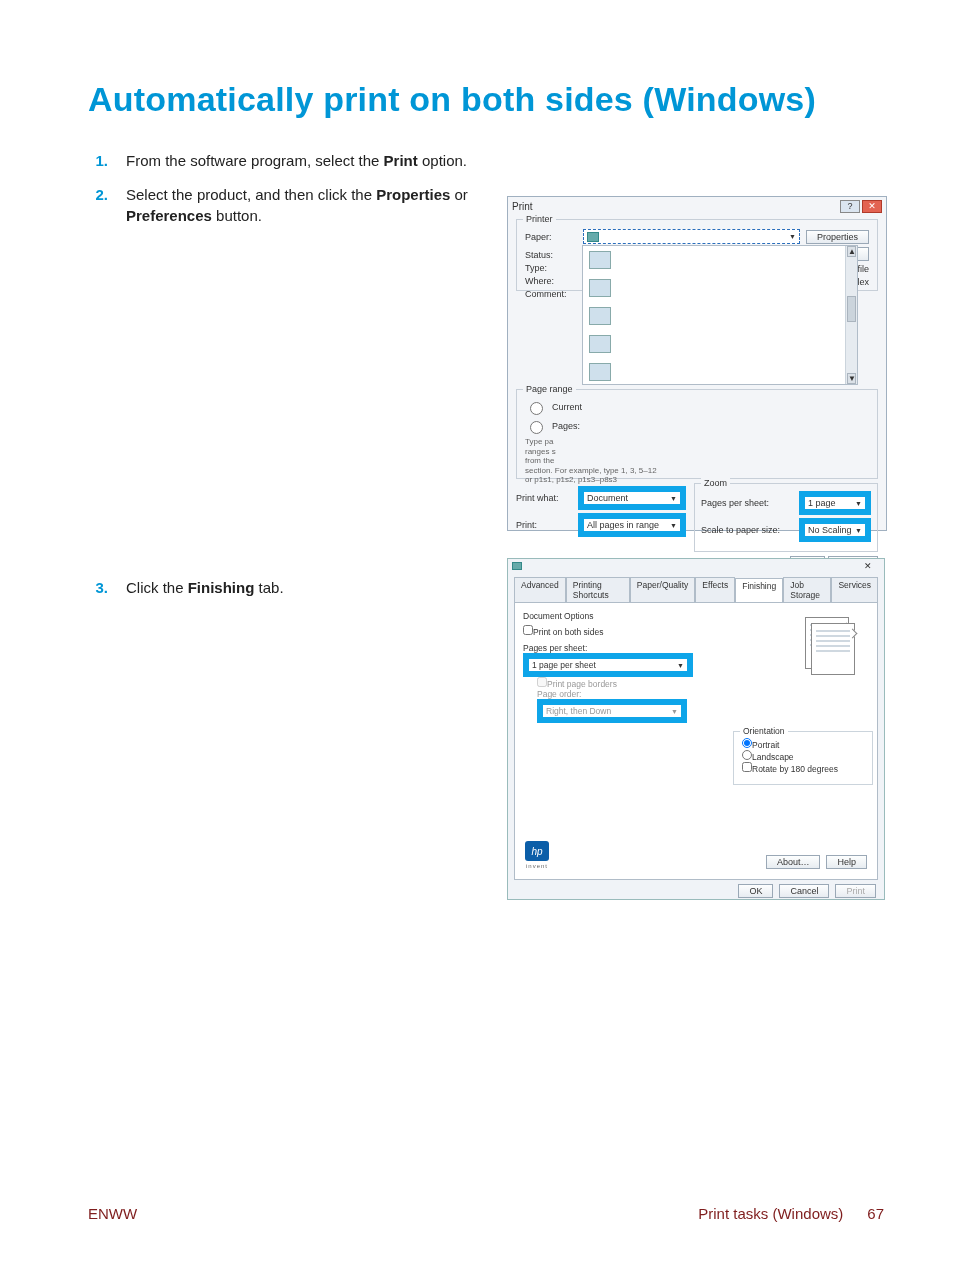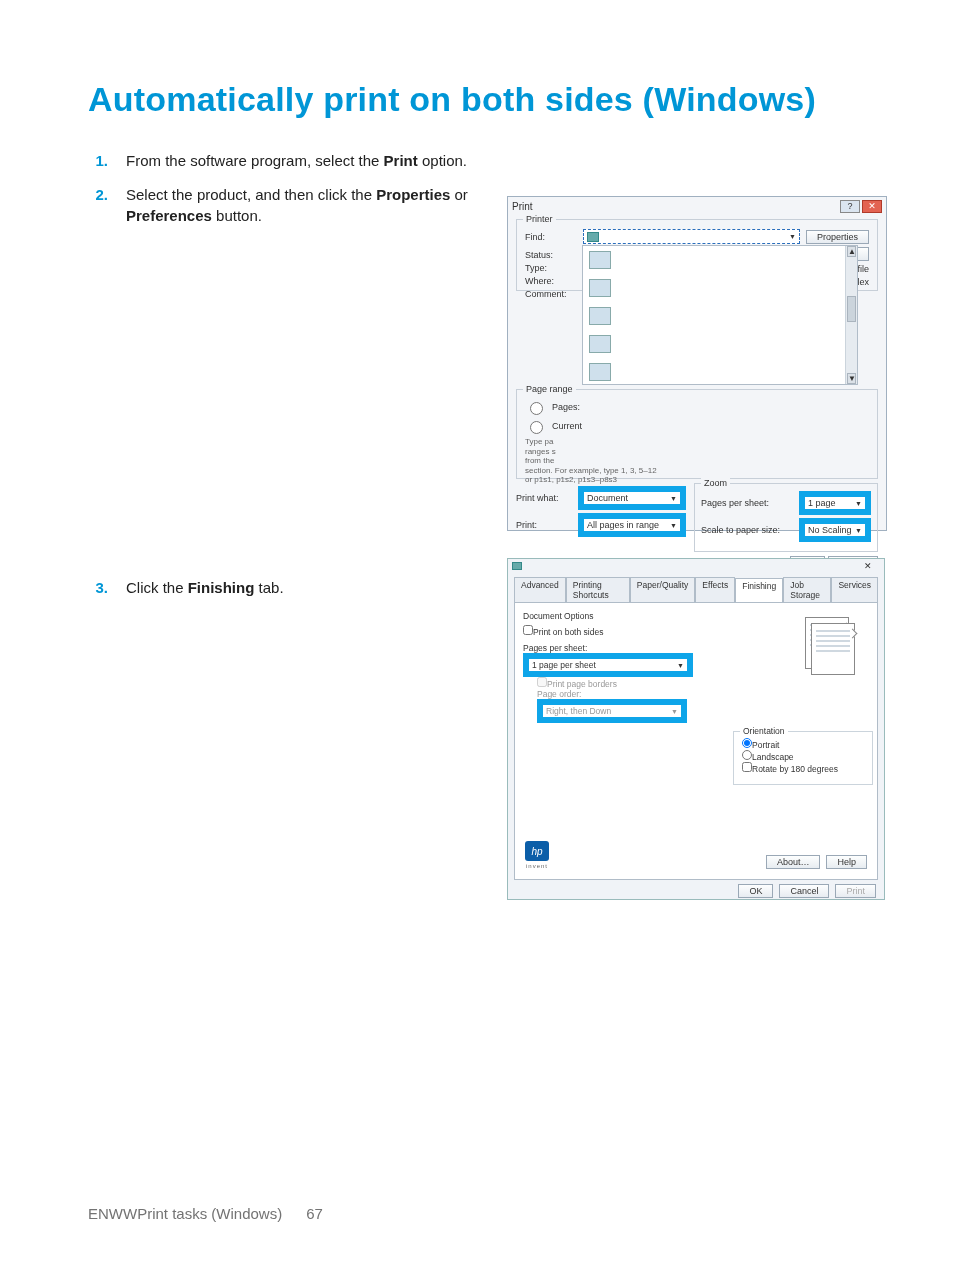--- a/index.html
+++ b/index.html
@@ -124,22 +124,23 @@
   .shot2 .dlgfooter { display:flex; justify-content:flex-end; gap:6px; margin:4px 8px 6px; }
   .shot2 .btn, .shot1 .btn { border:1px solid #9aa8b6; background:linear-gradient(#fdfefe,#e7ecf1); padding:1px 10px; font-size:9px; }
   .shot2 .btn.disabled { color:#aaa; }
 
   
   .pg-footer {
     position:absolute;
     bottom:48px;
     left:88px; right:70px;
     display:flex;
+    justify-content:space-between;
     font-size:15px;
-    color:#737373;
+    color:#7f1d1d;
   }
   .pg-footer .right { display:flex; gap:24px; align-items:baseline;}
   .pg-footer .pnum { font-size:15px; }
 
   
   ol.steps li.step3 { margin-top:352px; }
 </style>
 </head>
 <body>
 
@@ -171,21 +172,21 @@
     <div class="titlebar">
       <span>Print</span>
       <span class="spacer"></span>
       <span class="winbtn">?</span>
       <span class="winbtn close">✕</span>
     </div>
 
     <div class="fieldset" style="height:72px;">
       <span class="legend">Printer</span>
       <div class="row">
-        <span class="lbl">Find:</span>
+        <span class="lbl">Paper:</span>
         <div class="printer-name">
           <span class="icon-printer"></span>
           <span style="flex:1"></span>
           <span style="font-size:7px;">▼</span>
         </div>
         <span class="btn btn-prop">Properties</span>
       </div>
       <div style="display:flex;">
         <div style="flex:1">
           <div class="row">
@@ -235,25 +236,25 @@
         <div class="arr up">▲</div>
         <div class="thumbbar"></div>
         <div class="arr dn">▼</div>
       </div>
     </div>
 
     <div class="fieldset pagerange" style="height:90px; margin-top:98px;">
       <span class="legend">Page range</span>
       <label class="row">
           <input type="radio" style="">
-          <span>Pages:</span>
+          <span>Current</span>
         </label>
       <label class="row">
           <input type="radio" style="">
-          <span>Current</span>
+          <span>Pages:</span>
         </label>
       <div class="hint">
         <span>Type pa</span><br>
         <span>ranges s</span><br>
         <span>from the</span><br>
         <span>section. For example, type 1, 3, 5–12</span><br>
         <span>or p1s1, p1s2, p1s3–p8s3</span>
       </div>
     </div>
 

